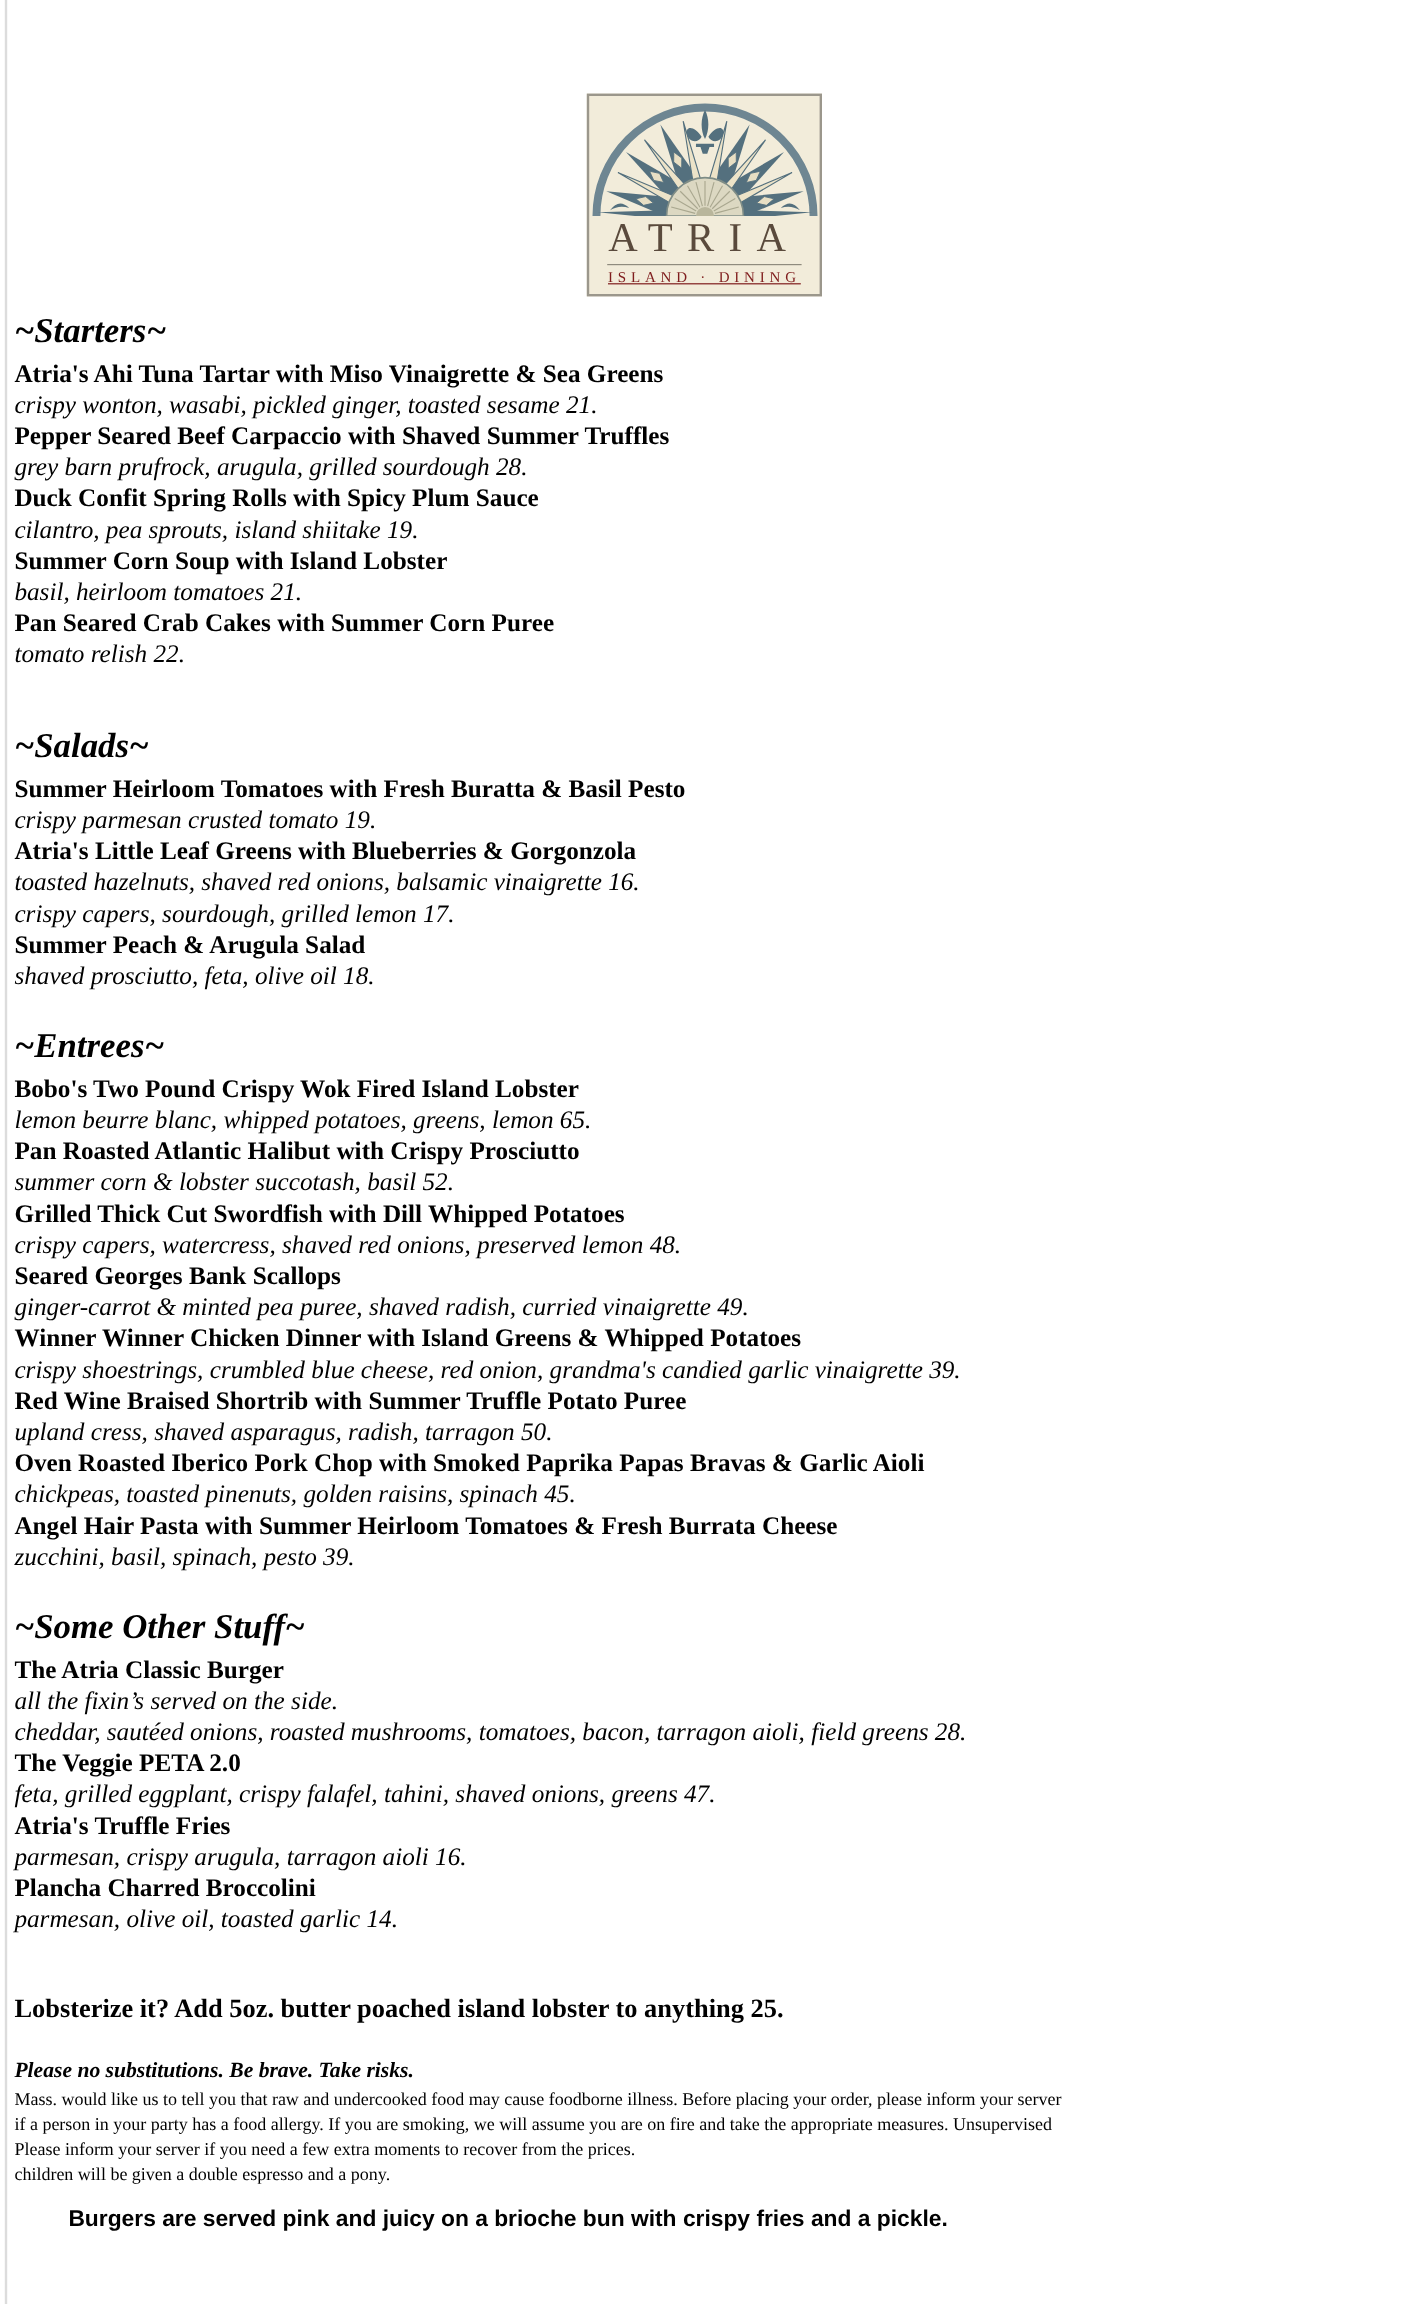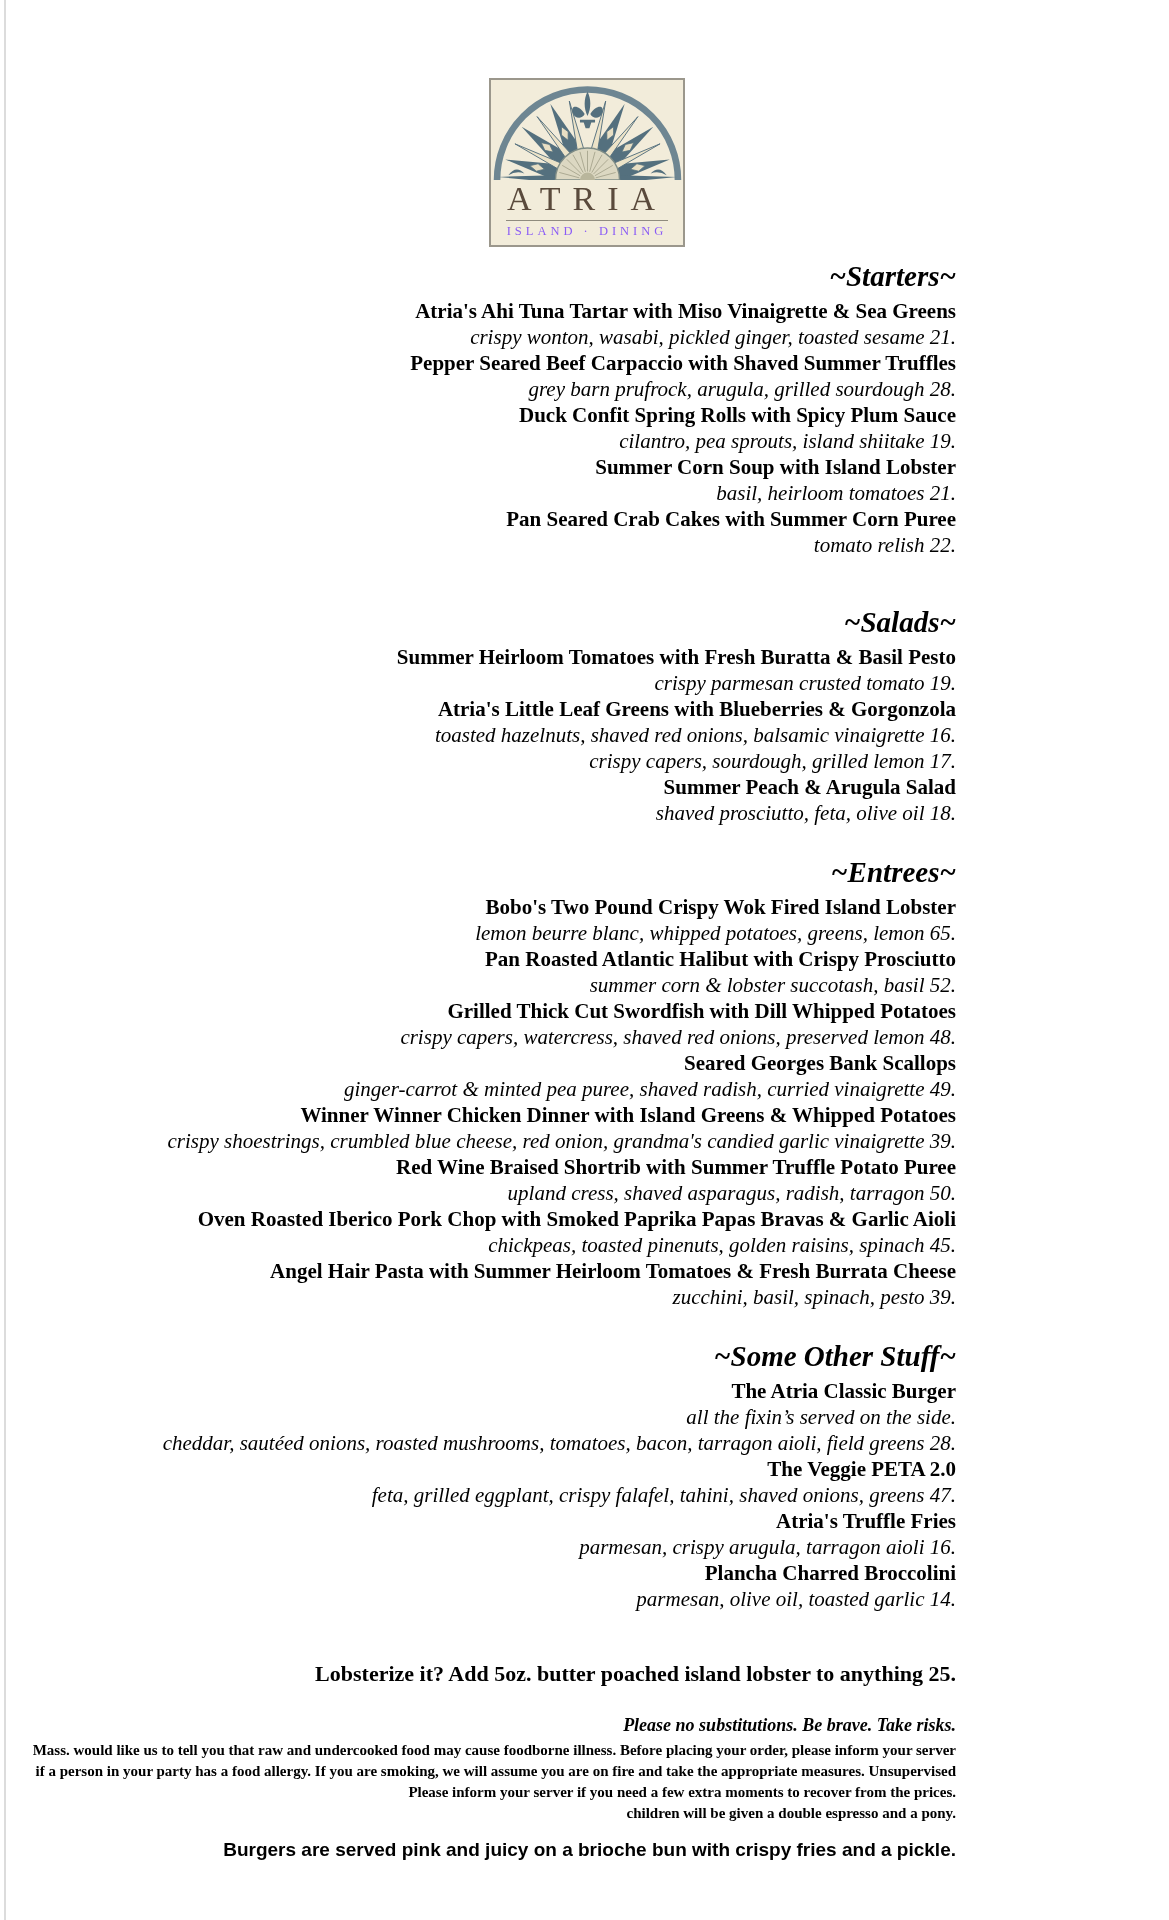--- a/index.html
+++ b/index.html
@@ -15,33 +15,33 @@
     background:#f2ecda;border:2px solid #9b978c;box-sizing:border-box;
     text-align:center;overflow:hidden;
   }
   .logo svg{display:block;width:189px;height:98px;margin:2px auto 0;}
   .brand{
     font-size:34px;line-height:34px;letter-spacing:12px;color:#5a4a3c;
     margin-top:2px;white-space:nowrap;
   }
   .logo-rule{width:162px;height:1px;background:#8f8b7e;margin:4px auto 3px;}
   .tagline{
-    font-size:12.5px;line-height:14px;letter-spacing:4px;color:#8b5cf6;white-space:nowrap;
+    font-size:12.5px;line-height:14px;letter-spacing:4px;color:#7f1d1d;white-space:nowrap;text-decoration:underline;
   }
   
-  .menu{position:absolute;left:0;top:260px;width:956px;text-align:right;}
+  .menu{position:absolute;left:12px;top:260px;width:956px;text-align:left;}
   .st{font-weight:bold;font-style:italic;font-size:29px;line-height:32px;margin:30px 0 6px;}
   .st.first{margin-top:0;}
   .st.salads{margin-top:48px;}
   .nm,.ds{font-size:21px;line-height:26px;}
   .nm{font-weight:bold;}
   .ds{font-style:italic;}
   .addon{font-weight:bold;font-size:22px;line-height:28px;margin-top:48px;}
   .notice{font-weight:bold;font-size:18px;line-height:22px;margin-top:26px;font-style:italic;}
-  .fine{font-size:15px;line-height:21px;margin-top:4px;font-weight:bold;}
+  .fine{font-size:15px;line-height:21px;margin-top:4px;}
   .burger-note{
     font-family:"Liberation Sans",sans-serif;font-weight:bold;
     font-size:19px;line-height:24px;margin-top:14px;padding-left:45px;
   }
 </style>
 </head>
 <body>
 
 <div class="page">
   <div class="edge-line"></div>

